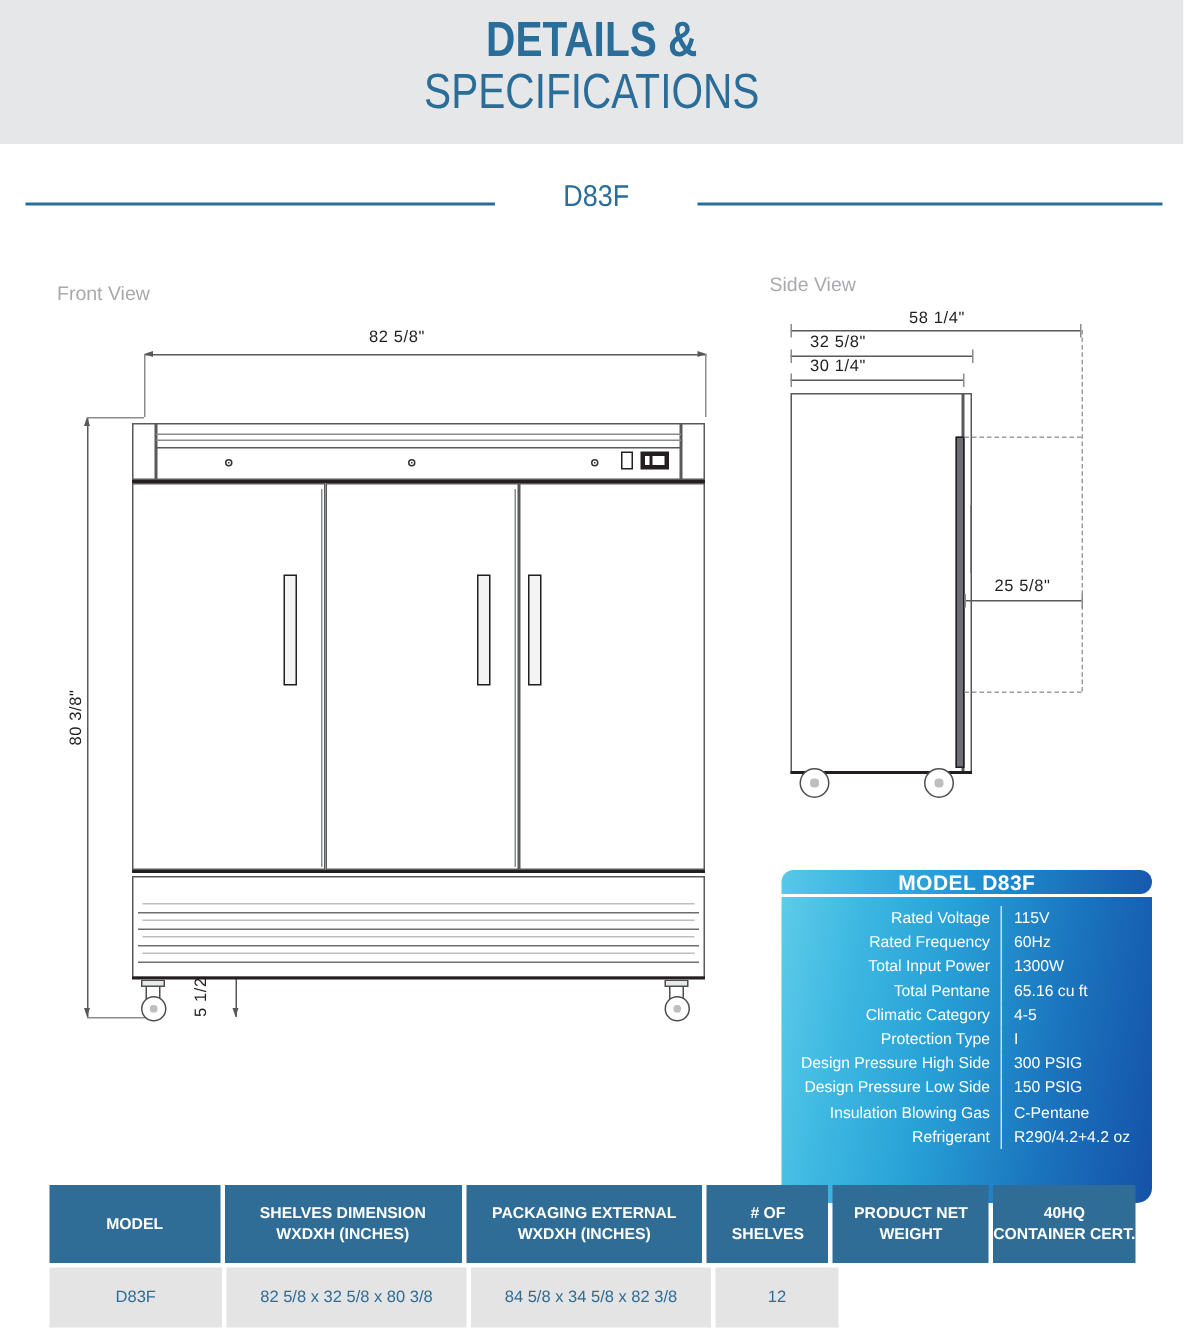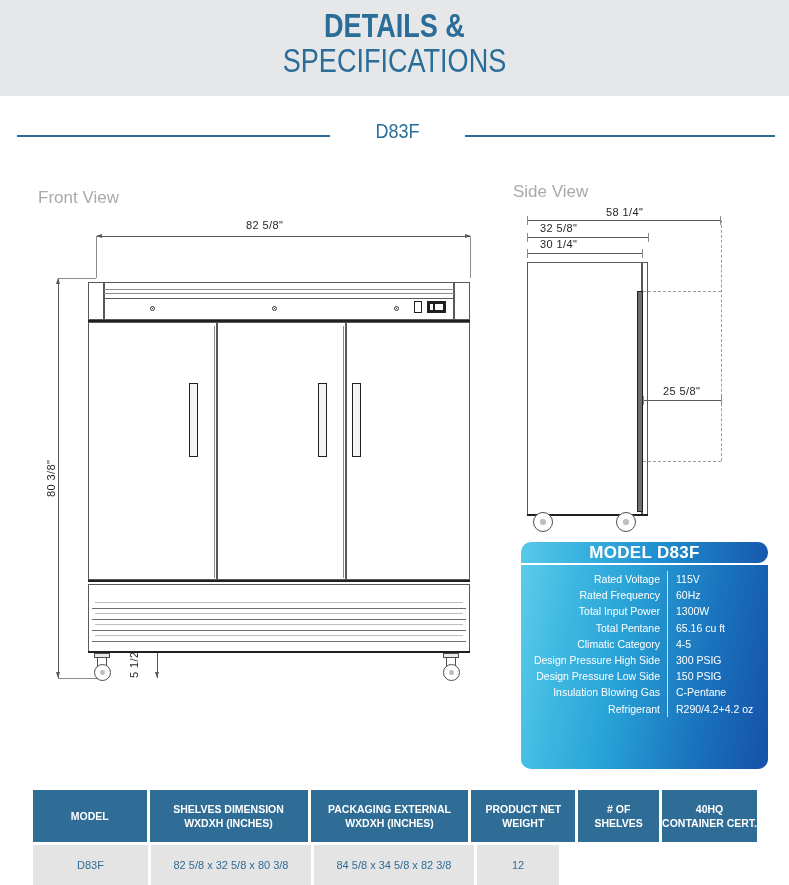--- a/index.html
+++ b/index.html
@@ -37,21 +37,21 @@
   .model-name {
     position: absolute; left: 330px; top: 0px; width: 135px;
     text-align: center; color: #2a6d99;
     font-family: "Liberation Sans Narrow", "Liberation Sans", sans-serif;
     font-size: 20px; transform: scaleX(0.9);
   }
 
   
   .view-label {
     position: absolute;
-    color: #a7a9ac; font-size: 17px;
+    color: #a7a9ac; font-size: 13px;
     font-family: "Liberation Sans Narrow", "Liberation Sans", sans-serif;
   }
   .lbl-front { left: 38px; top: 188px; }
   .lbl-side  { left: 513px; top: 182px; }
 
   .dim-text {
     position: absolute;
     color: #231f20; font-size: 11px;
     font-family: "Liberation Sans Narrow", "Liberation Sans", sans-serif;
     letter-spacing: 0.4px; white-space: nowrap;
@@ -133,27 +133,28 @@
     width:30%; height:30%; margin:-15% 0 0 -15%;
     border-radius:50%; background:#bcbec0;
   }
 
   
   .spec-card {
     position: absolute; left: 521px; top: 542px;
     width: 247px; height: 226px;
   }
   .spec-head {
-    position: relative; height: 21px;
+    position: relative; height: 16px;
     background: linear-gradient(90deg,#57c8e8 0%, #3bb4e0 22%, #1f8fd0 55%, #1759ad 100%);
     border-radius: 10px 10px 10px 0;
-    color: #ffffff; font-size: 17px; font-weight: bold;
+    color: #ffffff; font-size: 14px; font-weight: bold;
     font-family: "Liberation Sans Narrow", "Liberation Sans", sans-serif;
     display: flex; align-items: center; justify-content: center;
     letter-spacing: 0.3px;
+    margin-top: 38px;
   }
   .spec-body {
     position: relative; margin-top: 2px; height: 204px;
     background: linear-gradient(100deg,#5ecbe9 0%, #3fb9e2 18%, #27a0d6 42%, #1a73bd 72%, #1551a8 100%);
     border-radius: 0 0 10px 10px;
     padding: 6px 0 6px 0;
   }
   .spec-row {
     display: flex; align-items: center;
     height: 16.2px;
@@ -354,20 +355,24 @@
         </div>
         <div class="spec-row">
           <div class="spec-key">Total Pentane</div>
           <div class="spec-val">65.16 cu ft</div>
         </div>
         <div class="spec-row">
           <div class="spec-key">Climatic Category</div>
           <div class="spec-val">4-5</div>
         </div>
         <div class="spec-row">
+          <div class="spec-key">Protection Type</div>
+          <div class="spec-val">I</div>
+        </div>
+        <div class="spec-row">
           <div class="spec-key">Design Pressure High Side</div>
           <div class="spec-val">300 PSIG</div>
         </div>
         <div class="spec-row">
           <div class="spec-key">Design Pressure Low Side</div>
           <div class="spec-val">150 PSIG</div>
         </div>
         <div class="spec-row">
           <div class="spec-key">Insulation Blowing Gas</div>
           <div class="spec-val">C-Pentane</div>
@@ -385,27 +390,27 @@
         <span>MODEL</span>
       </div>
       <div class="cell c1">
         <span>SHELVES DIMENSION</span>
         <span>WXDXH (INCHES)</span>
       </div>
       <div class="cell c2">
         <span>PACKAGING EXTERNAL</span>
         <span>WXDXH (INCHES)</span>
       </div>
+      <div class="cell c4">
+        <span># OF</span>
+        <span>SHELVES</span>
+      </div>
       <div class="cell c3">
         <span>PRODUCT NET</span>
         <span>WEIGHT</span>
-      </div>
-      <div class="cell c4">
-        <span># OF</span>
-        <span>SHELVES</span>
       </div>
       <div class="cell c5">
         <span>40HQ</span>
         <span>CONTAINER CERT.</span>
       </div>
     </div>
     <div class="tbl-row tbl-body">
       <div class="cell c0">D83F</div>
       <div class="cell c1">82 5/8 x 32 5/8 x 80 3/8</div>
       <div class="cell c2">84 5/8 x 34 5/8 x 82 3/8</div>

